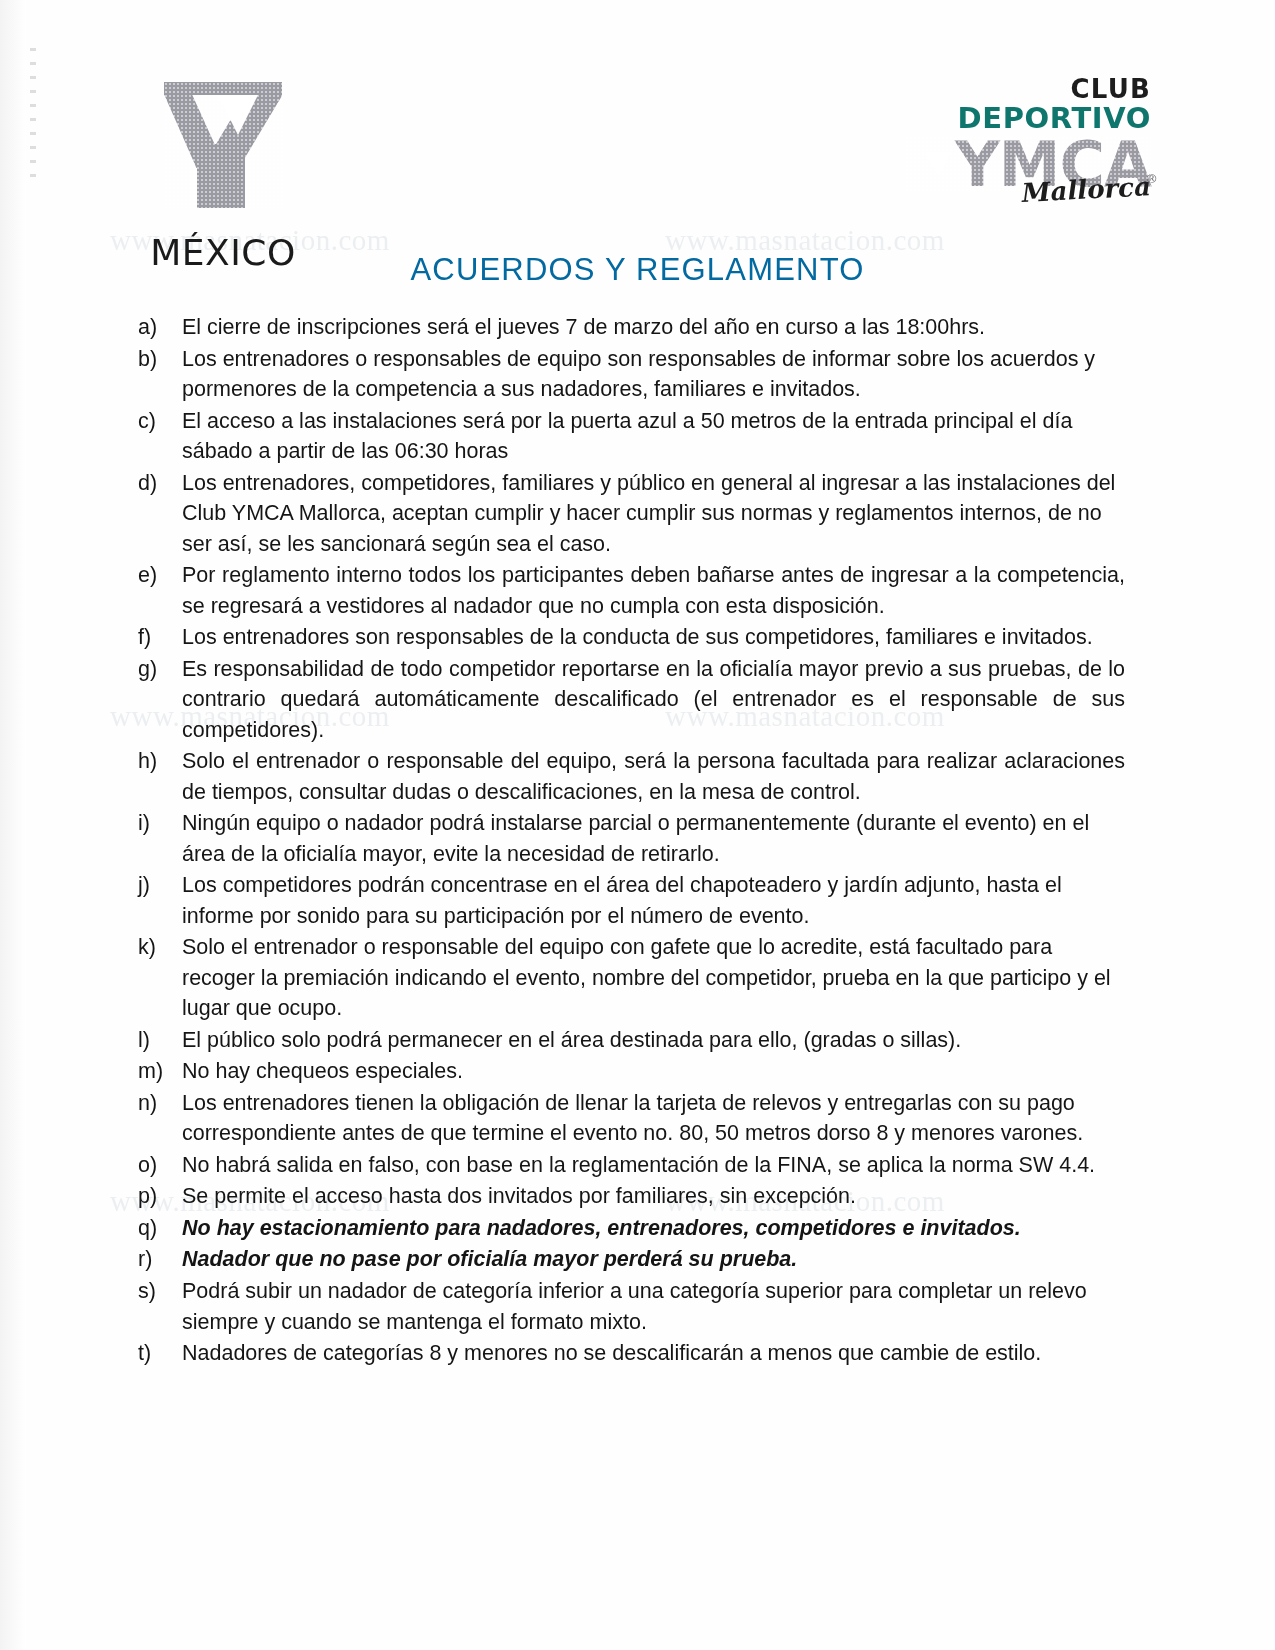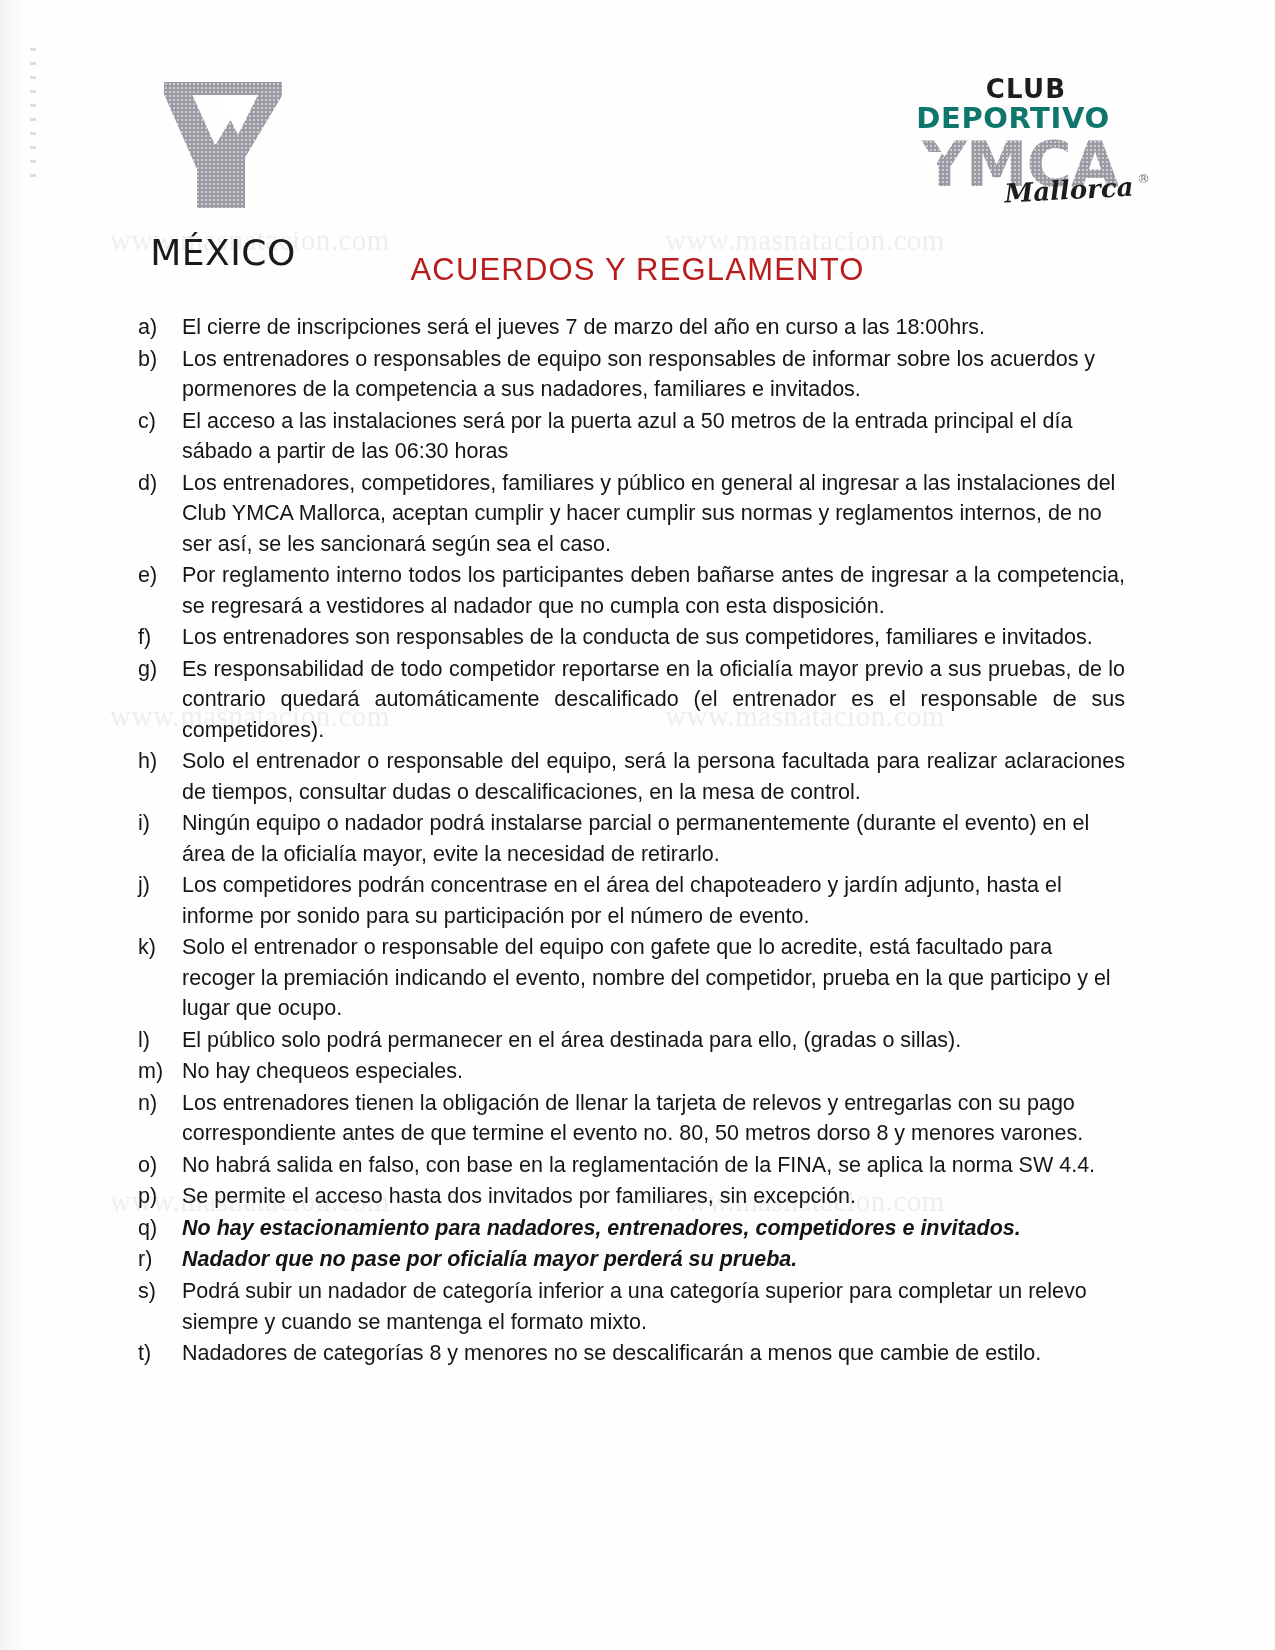--- a/index.html
+++ b/index.html
@@ -130,24 +130,24 @@
   .logo-left-caption {
     margin-top: 24px;
     font-size: 36px;
     font-family: "DejaVu Sans", sans-serif;
     letter-spacing: .5px;
     color: #1a1a1a;
   }
 
   .logo-right {
     position: absolute;
-    right: 132px;
+    right: 124px;
     top: 16px;
     width: 260px;
-    text-align: center;
+    text-align: right;
   }
   .lr-club {
     font-family: "DejaVu Sans", sans-serif;
     font-weight: bold;
     font-size: 26px;
     letter-spacing: 1.2px;
     color: #1d1d1d;
     margin-left: 26px;
     line-height: 1.05;
   }
@@ -212,21 +212,21 @@
   
   .doc-title {
     position: absolute;
     left: 0;
     top: 252px;
     width: 1275px;
     text-align: center;
     font-family: "Liberation Sans", sans-serif;
     font-size: 31px;
     letter-spacing: 1.2px;
-    color: #b91c1c;
+    color: #0369a1;
   }
 
   
   .rules {
     position: absolute;
     left: 130px;
     top: 312px;
     width: 995px;
   }
   .rule {

